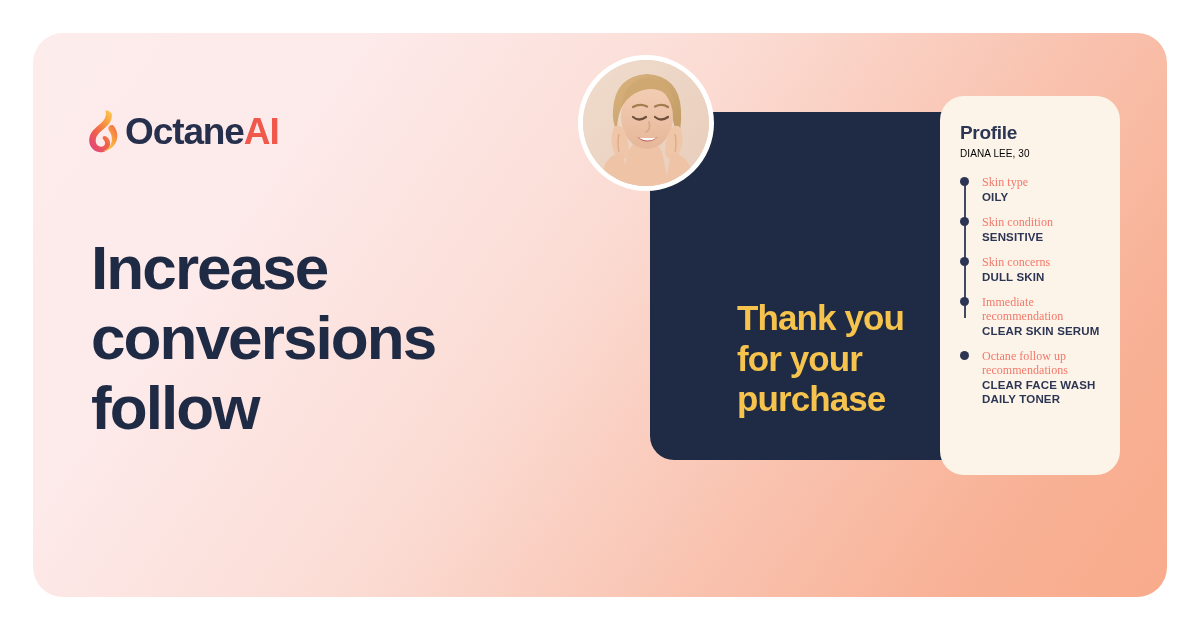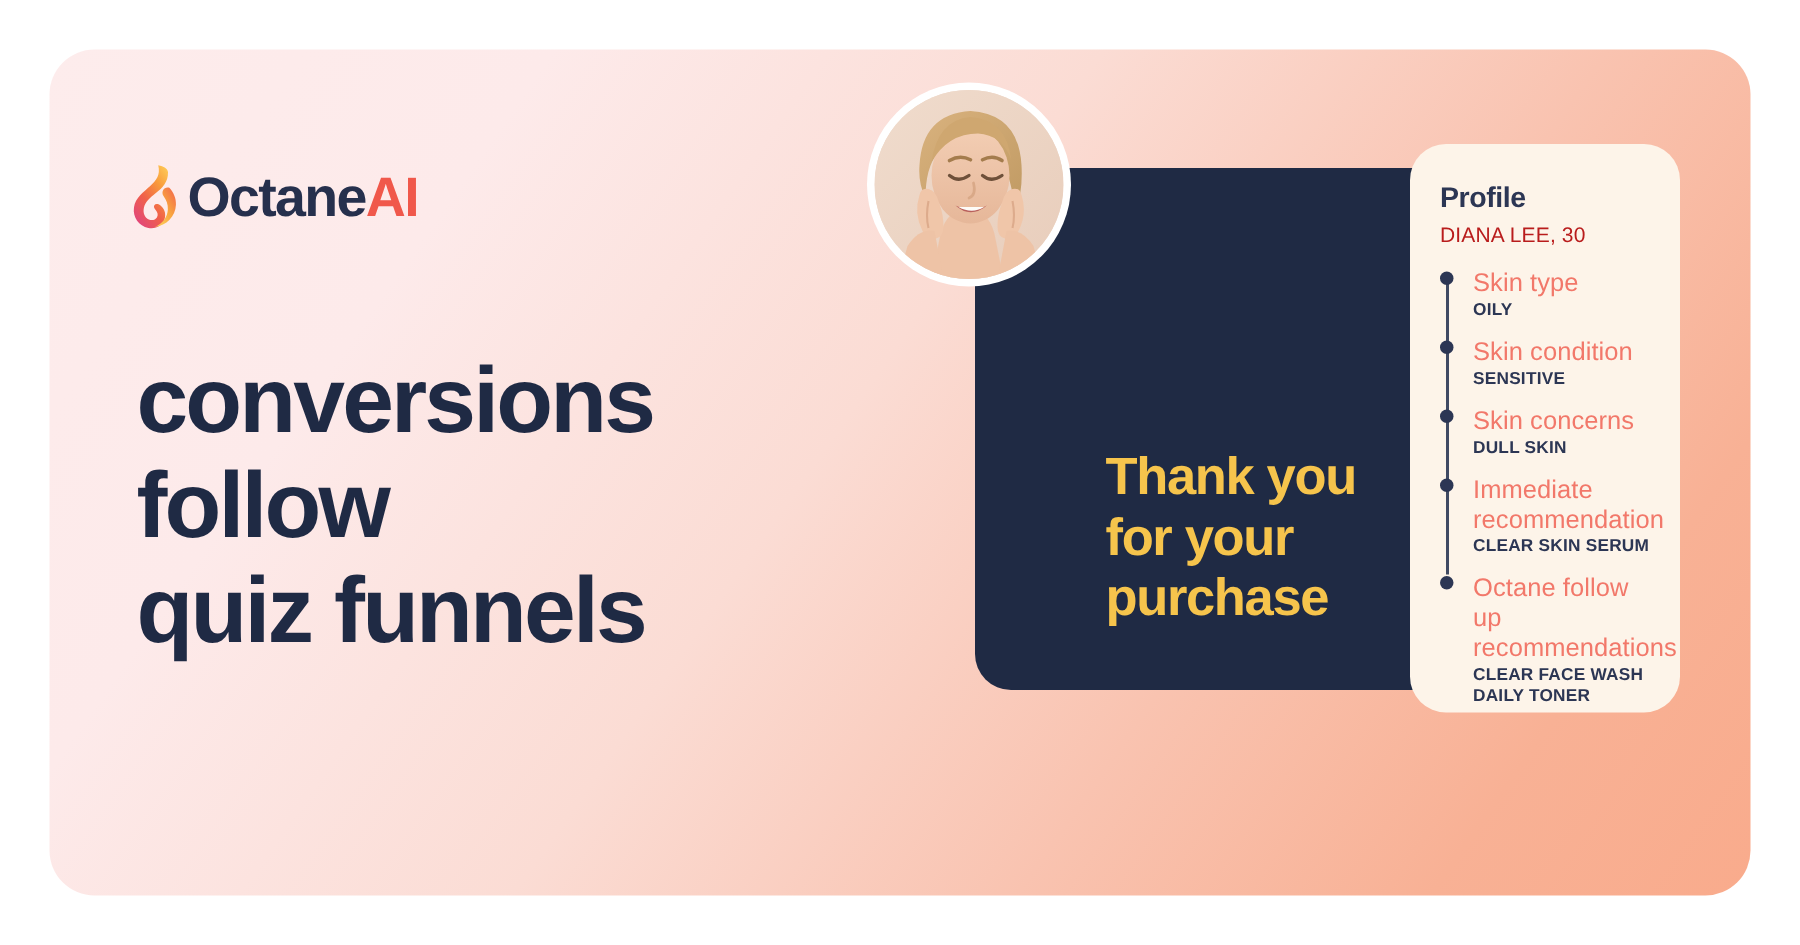--- a/index.html
+++ b/index.html
@@ -136,22 +136,22 @@
   }
   .profile-title {
     color: #2c3654;
     font-size: 19px;
     font-weight: bold;
     letter-spacing: -0.3px;
     line-height: 1;
     margin: 0 0 7px 0;
   }
   .profile-sub {
-    color: #b91c1c;
-    font-size: 14px;
+    color: #000000;
+    font-size: 10px;
     letter-spacing: 0.1px;
     line-height: 1;
     margin: 0 0 16px 0;
   }
 
   .timeline {
     position: relative;
     padding-left: 22px;
   }
   .timeline-line {
@@ -171,24 +171,25 @@
     position: absolute;
     left: -22px;
     top: 2px;
     width: 9px;
     height: 9px;
     border-radius: 50%;
     background: #2c3654;
   }
   .tl-label {
     color: #f2786a;
-    font-size: 17px;
+    font-size: 12px;
     line-height: 1.17;
     letter-spacing: 0.05px;
     margin-bottom: 1px;
+    font-family: Liberation Serif, serif;
   }
   .tl-value {
     color: #2c3654;
     font-size: 11.5px;
     font-weight: bold;
     line-height: 1.22;
     letter-spacing: 0.15px;
   }
 </style>
 </head>
@@ -214,23 +215,23 @@
             </linearGradient>
           </defs>
           <path d="M20.5 1.2c1.6 6.6-1.4 10.1-5.2 13.6C10.8 19 5.2 22.6 4.3 29.4c-.9 6.6 3.3 12.4 9.6 13.6 5.1 1 9.4-1.6 10.8-5.8 1.3-3.9-.3-7.3-2.7-9.2-1.7-1.3-3.4-1.3-4.1-.2-.7 1.1.1 2.3 1 3.4 1.2 1.4 1.7 3.2.7 4.8-1 1.6-3.3 2.2-5.4 1.3-2.6-1.1-4-4.1-3.3-7.6.8-4.1 4.2-6.9 7.8-9.8 4.5-3.6 8.5-7.6 8.3-14.1-.06-2.2-2.9-4.1-6.5-4.6z" fill="url(#flameA)"></path>
           <path d="M27.9 16.1c2.9 3.2 4.6 7 4.4 11.4-.3 7.8-6.4 13.9-14 14.8 5.4-2.4 8.3-6.6 8.6-11.6.2-3.5-1-6.4-2.8-8.9-1-1.4-1-2.9-.3-4.2.6-1.1 2.2-2.1 4.1-1.5z" fill="url(#flameB)"></path>
         </svg>
       </span>
       <span class="logo-word"><span class="logo-octane">Octane</span><span class="logo-ai">AI</span></span>
     </div>
 
     <h1 class="headline">
+      <span class="ln">Increase</span>
       <span class="ln">conversions</span>
       <span class="ln">follow</span>
-      <span class="ln">quiz funnels</span>
     </h1>
 
     <div class="navy-panel">
       <div class="thankyou">
         <span class="ln">Thank you</span>
         <span class="ln">for your</span>
         <span class="ln">purchase</span>
       </div>
     </div>
 

